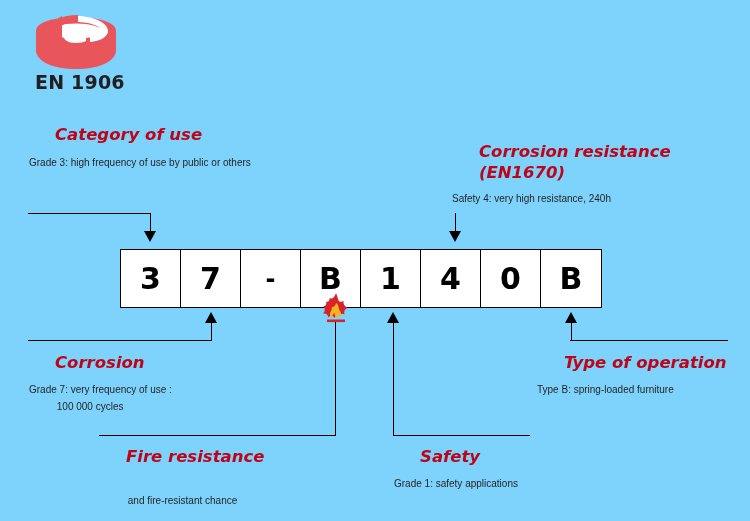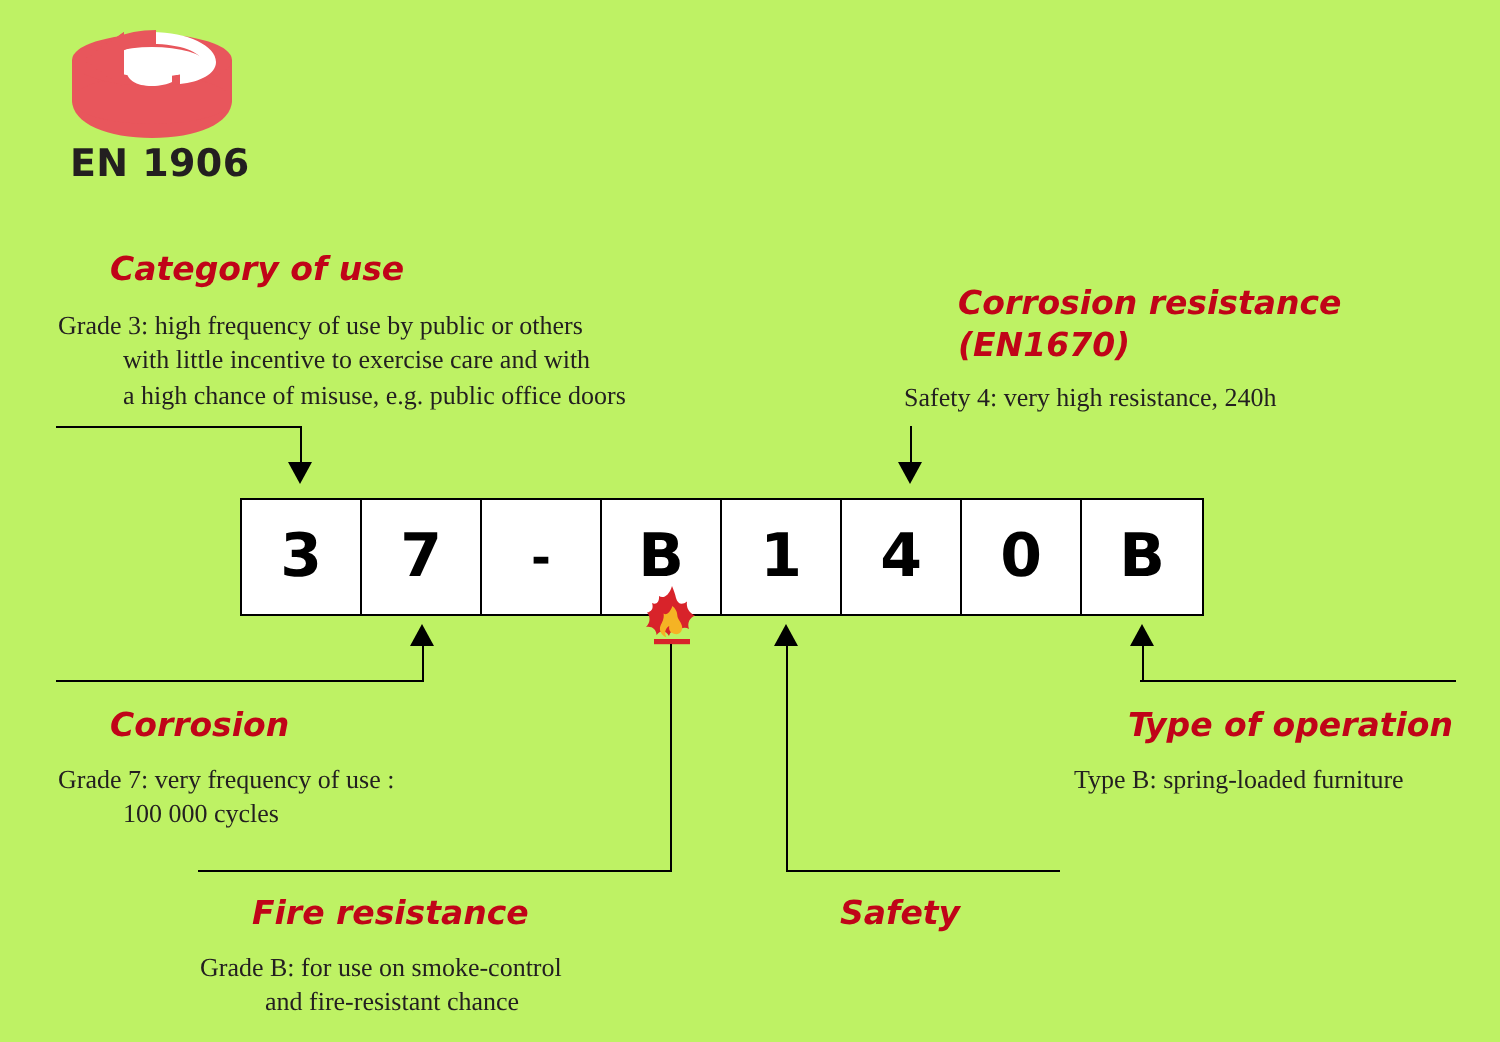--- a/index.html
+++ b/index.html
@@ -4,21 +4,21 @@
 <style>
   html, body {
     margin: 0;
     padding: 0;
     background: #ffffff;
   }
   #page {
     position: relative;
     width: 750px;
     height: 521px;
-    background: #bef264;
+    background: #7dd3fc;
     font-family: "Liberation Sans", sans-serif;
     overflow: hidden;
   }
 
   
   #logo-block {
     position: absolute;
     left: 28px;
     top: 14px;
     width: 120px;
@@ -50,22 +50,22 @@
     font-style: italic;
     font-weight: bold;
     font-size: 16.5px;
     color: #c00418;
     white-space: nowrap;
     line-height: 21px;
     margin-left: 27px;
   }
   .body-text {
     position: absolute;
-    font-family: Liberation Serif, serif;
-    font-size: 13px;
+    font-family: Liberation Sans, sans-serif;
+    font-size: 10px;
     color: #231f20;
     line-height: 17.5px;
     white-space: pre;
   }
 
   
   #code-row {
     position: absolute;
     left: 120px;
     top: 249px;
@@ -147,22 +147,20 @@
       <path d="M30 2 L30 30 L10 16 Z" fill="#e8565c"></path>
       <path d="M30 2 L30 30 L10 16 Z" fill="#e8565c"></path>
 
       <path d="M31 20 C31 26 36 29 44 29 C48 29 52 28 54 27 L54 21 C51 22 48 23 44 23 C38 23 35 22 34 20 Z" fill="#ffffff"></path>
     </svg>
     <div id="logo-caption">EN 1906</div>
   </div>
 
   <div class="heading" style="left:28px; top:124px;">Category of use</div>
   <div class="body-text" style="left:29px; top:154px;">Grade 3: high frequency of use by public or others</div>
-  <div class="body-text" style="left:29px; top:171px;">          with little incentive to exercise care and with</div>
-  <div class="body-text" style="left:29px; top:189px;">          a high chance of misuse, e.g. public office doors</div>
 
   <div class="hline" style="left:28px; top:213px; width:123px;"></div>
   <div class="vline" style="left:150px; top:213px; height:19px;"></div>
   <div class="arrow-down" style="left:144px; top:231px;"></div>
 
   <div class="heading" style="left:452px; top:141px;">Corrosion resistance</div>
   <div class="heading" style="left:452px; top:162px;">(EN1670)</div>
   <div class="body-text" style="left:452px; top:190px;">Safety 4: very high resistance, 240h</div>
 
   <div class="vline" style="left:455px; top:213px; height:19px;"></div>
@@ -195,28 +193,28 @@
   <div class="hline" style="left:28px; top:340px; width:184px;"></div>
 
   <div class="heading" style="left:28px; top:352px;">Corrosion</div>
   <div class="body-text" style="left:29px; top:381px;">Grade 7: very frequency of use :</div>
   <div class="body-text" style="left:29px; top:398px;">          100 000 cycles</div>
 
   <div class="vline" style="left:335px; top:322px; height:114px;"></div>
   <div class="hline" style="left:99px; top:435px; width:237px;"></div>
 
   <div class="heading" style="left:99px; top:446px;">Fire resistance</div>
-  <div class="body-text" style="left:100px; top:475px;">Grade B: for use on smoke-control</div>
   <div class="body-text" style="left:100px; top:492px;">          and fire-resistant chance</div>
 
   <div class="arrow-up" style="left:387px; top:312px;"></div>
   <div class="vline" style="left:393px; top:322px; height:114px;"></div>
   <div class="hline" style="left:393px; top:435px; width:137px;"></div>
 
   <div class="heading" style="left:393px; top:446px;">Safety</div>
+  <div class="body-text" style="left:394px; top:475px;">Grade 1: safety applications</div>
 
   <div class="arrow-up" style="left:565px; top:312px;"></div>
   <div class="vline" style="left:571px; top:322px; height:19px;"></div>
   <div class="hline" style="left:570px; top:340px; width:158px;"></div>
 
   <div class="heading" style="left:537px; top:352px;">Type of operation</div>
   <div class="body-text" style="left:537px; top:381px;">Type B: spring-loaded furniture</div>
 
 </div>
 

